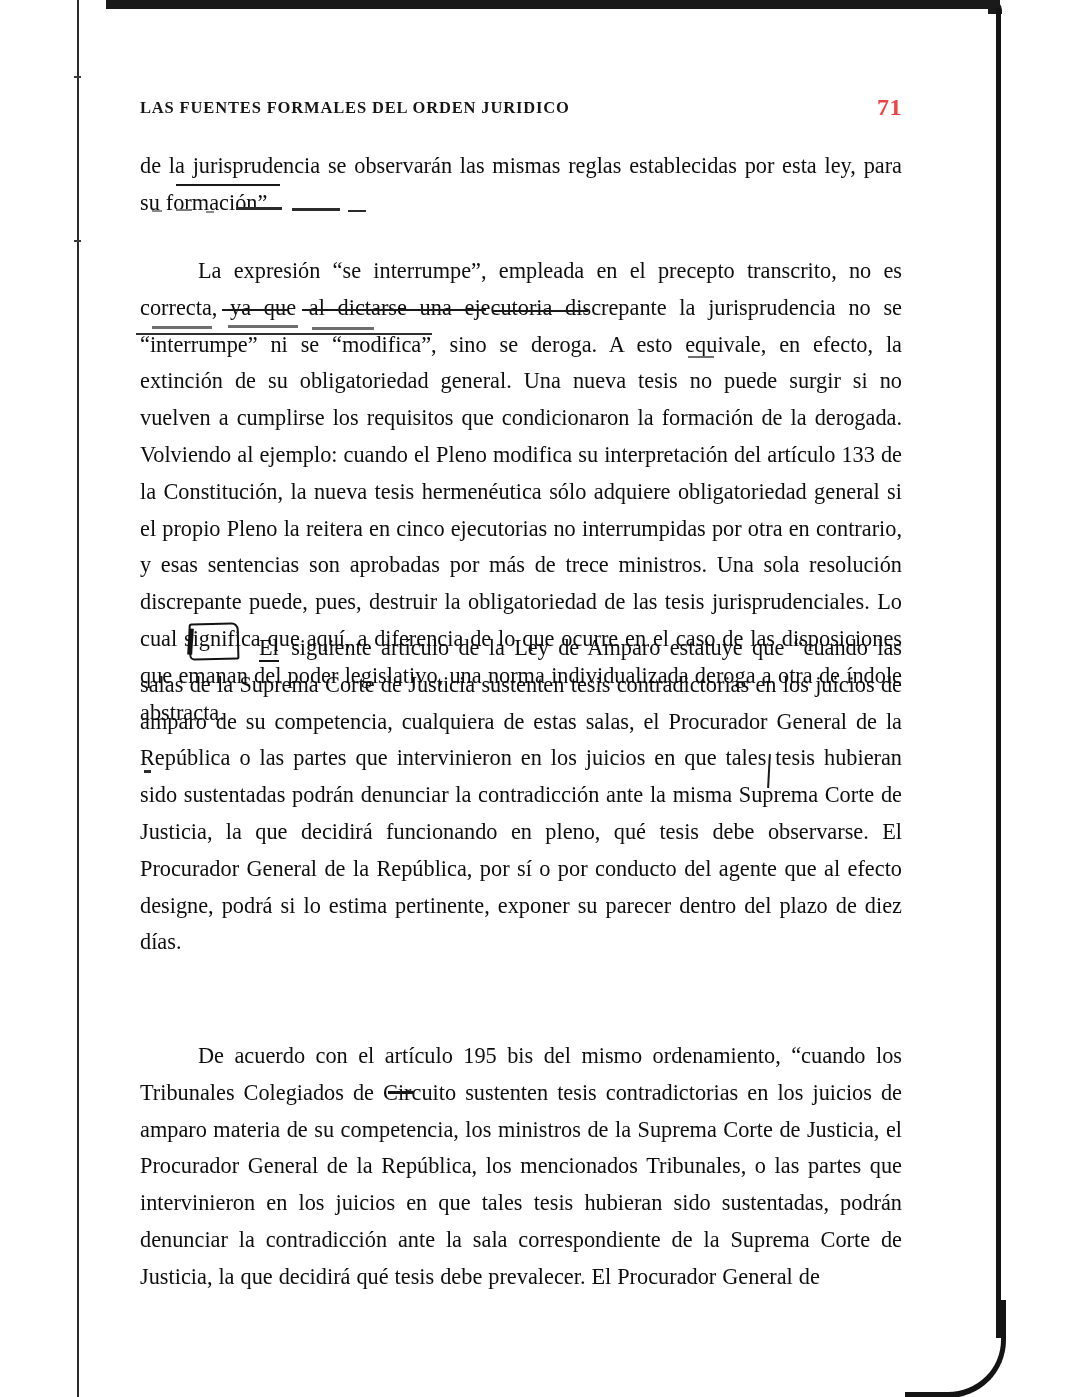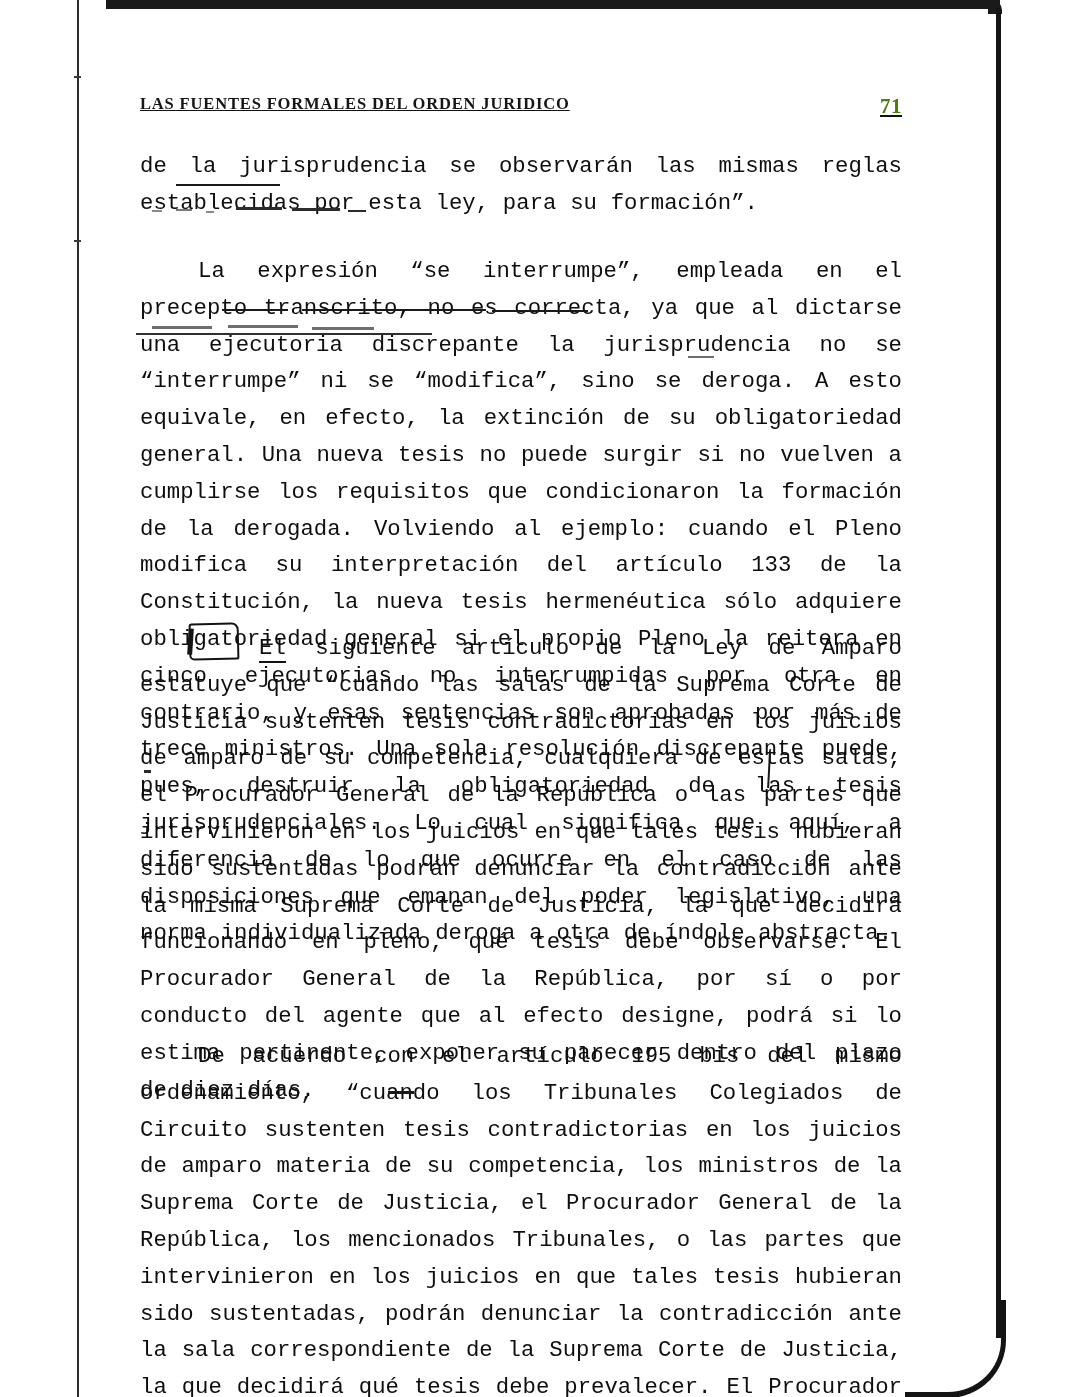--- a/index.html
+++ b/index.html
@@ -71,49 +71,47 @@
     background: #3a3a3a;
   }
 
   .running-head {
     position: absolute;
     left: 140px;
     top: 94px;
     width: 762px;
     display: flex;
     justify-content: space-between;
-    align-items: flex-start;
-    text-decoration: underline;
+    align-items: center;
   }
   .rh-title {
     font-family: "Liberation Serif", "DejaVu Serif", serif;
     font-size: 16.5px;
     letter-spacing: 0.85px;
     font-weight: 600;
     color: #161616;
     white-space: nowrap;
   }
   .rh-folio {
-    font-size: 21px;
+    font-size: 24px;
     font-weight: 700;
-    color: #4d7c0f;
+    color: #ef4444;
     letter-spacing: 0.5px;
   }
 
   .para {
     position: absolute;
     left: 140px;
     width: 762px;
     font-size: 22.3px;
     line-height: 36.8px;
     text-align: justify;
     text-justify: inter-word;
     color: #0e0e0e;
     word-spacing: 0.4px;
-    font-family: Liberation Mono, monospace;
   }
   .para.noindent { text-indent: 0; }
   .para.indent { text-indent: 58px; }
 
   
   .boxed-word {
     position: relative;
     display: inline-block;
     padding: 0 3px;
   }

